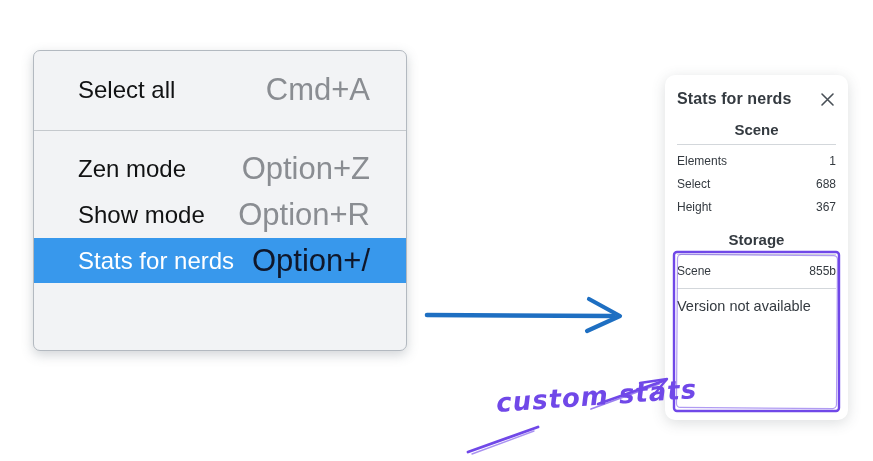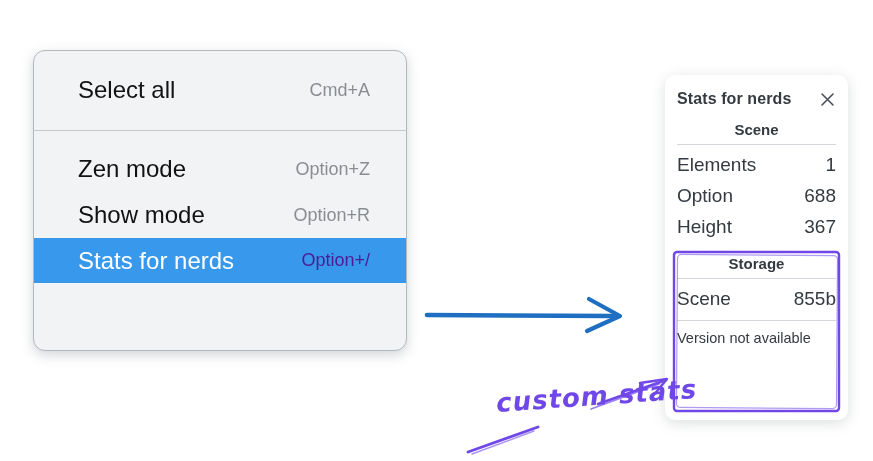--- a/index.html
+++ b/index.html
@@ -4,36 +4,36 @@
 <style>
   * { margin: 0; padding: 0; box-sizing: border-box; }
   html, body { width: 873px; height: 461px; background: #ffffff; overflow: hidden; }
   body { font-family: "Liberation Sans", sans-serif; position: relative; }
 
   
   .context-menu {
     position: absolute; left: 33px; top: 50px; width: 374px; height: 301px;
     background: #f2f3f5;
     border: 1.5px solid #b3b9c0;
-    border-radius: 12px;
+    border-radius: 7px;
     box-shadow: 0 4px 12px rgba(90,100,110,0.28);
     padding: 16px 0;
     overflow: hidden;
   }
   .menu-item {
     height: 46px;
     display: flex; align-items: center; justify-content: space-between;
     padding: 0 36px 0 44px;
     font-size: 24px;
     color: #111213;
     cursor: default;
   }
-  .menu-item .mi-shortcut { color: #8a8d92; font-size: 18px; text-align: right; }
+  .menu-item .mi-shortcut { color: #8a8d92; font-size: 31px; text-align: right; }
   .menu-item.highlighted { background: #3898ec; color: #ffffff; height: 45px; }
-  .menu-item.highlighted .mi-shortcut { color: #4c1d95; }
+  .menu-item.highlighted .mi-shortcut { color: #0f172a; }
   .menu-divider {
     height: 0; border-top: 1.5px solid #c5c9cd;
     margin: 17px 0 15px 0;
   }
 
   
   .stats-panel {
     position: absolute; left: 665px; top: 75px; width: 183px; height: 345px;
     background: #ffffff;
     border-radius: 10px;
@@ -50,21 +50,21 @@
   .section-heading {
     text-align: center; font-weight: 700; font-size: 15px;
     margin-top: 13px;
   }
   .section-rule {
     border: none; border-top: 1px solid #d3d7db;
     margin: 6px 0 4px 0;
   }
   .stat-row {
     display: flex; justify-content: space-between;
-    font-size: 19px; padding: 4.5px 0;
+    font-size: 12px; padding: 4.5px 0;
   }
   .stat-note { font-size: 14.5px; padding: 5px 0 0 0; }
 
   
   .overlay {
     position: absolute; left: 0; top: 0; width: 873px; height: 461px;
     pointer-events: none;
   }
 
   
@@ -119,21 +119,21 @@
     </span>
   </div>
 
   <div class="section-heading">Scene</div>
   <hr class="section-rule">
   <div class="stat-row">
     <span>Elements</span>
     <span>1</span>
   </div>
   <div class="stat-row">
-    <span>Option</span>
+    <span>Select</span>
     <span>688</span>
   </div>
   <div class="stat-row">
     <span>Height</span>
     <span>367</span>
   </div>
 
   <div class="section-heading">Storage</div>
   <hr class="section-rule">
   <div class="stat-row">

